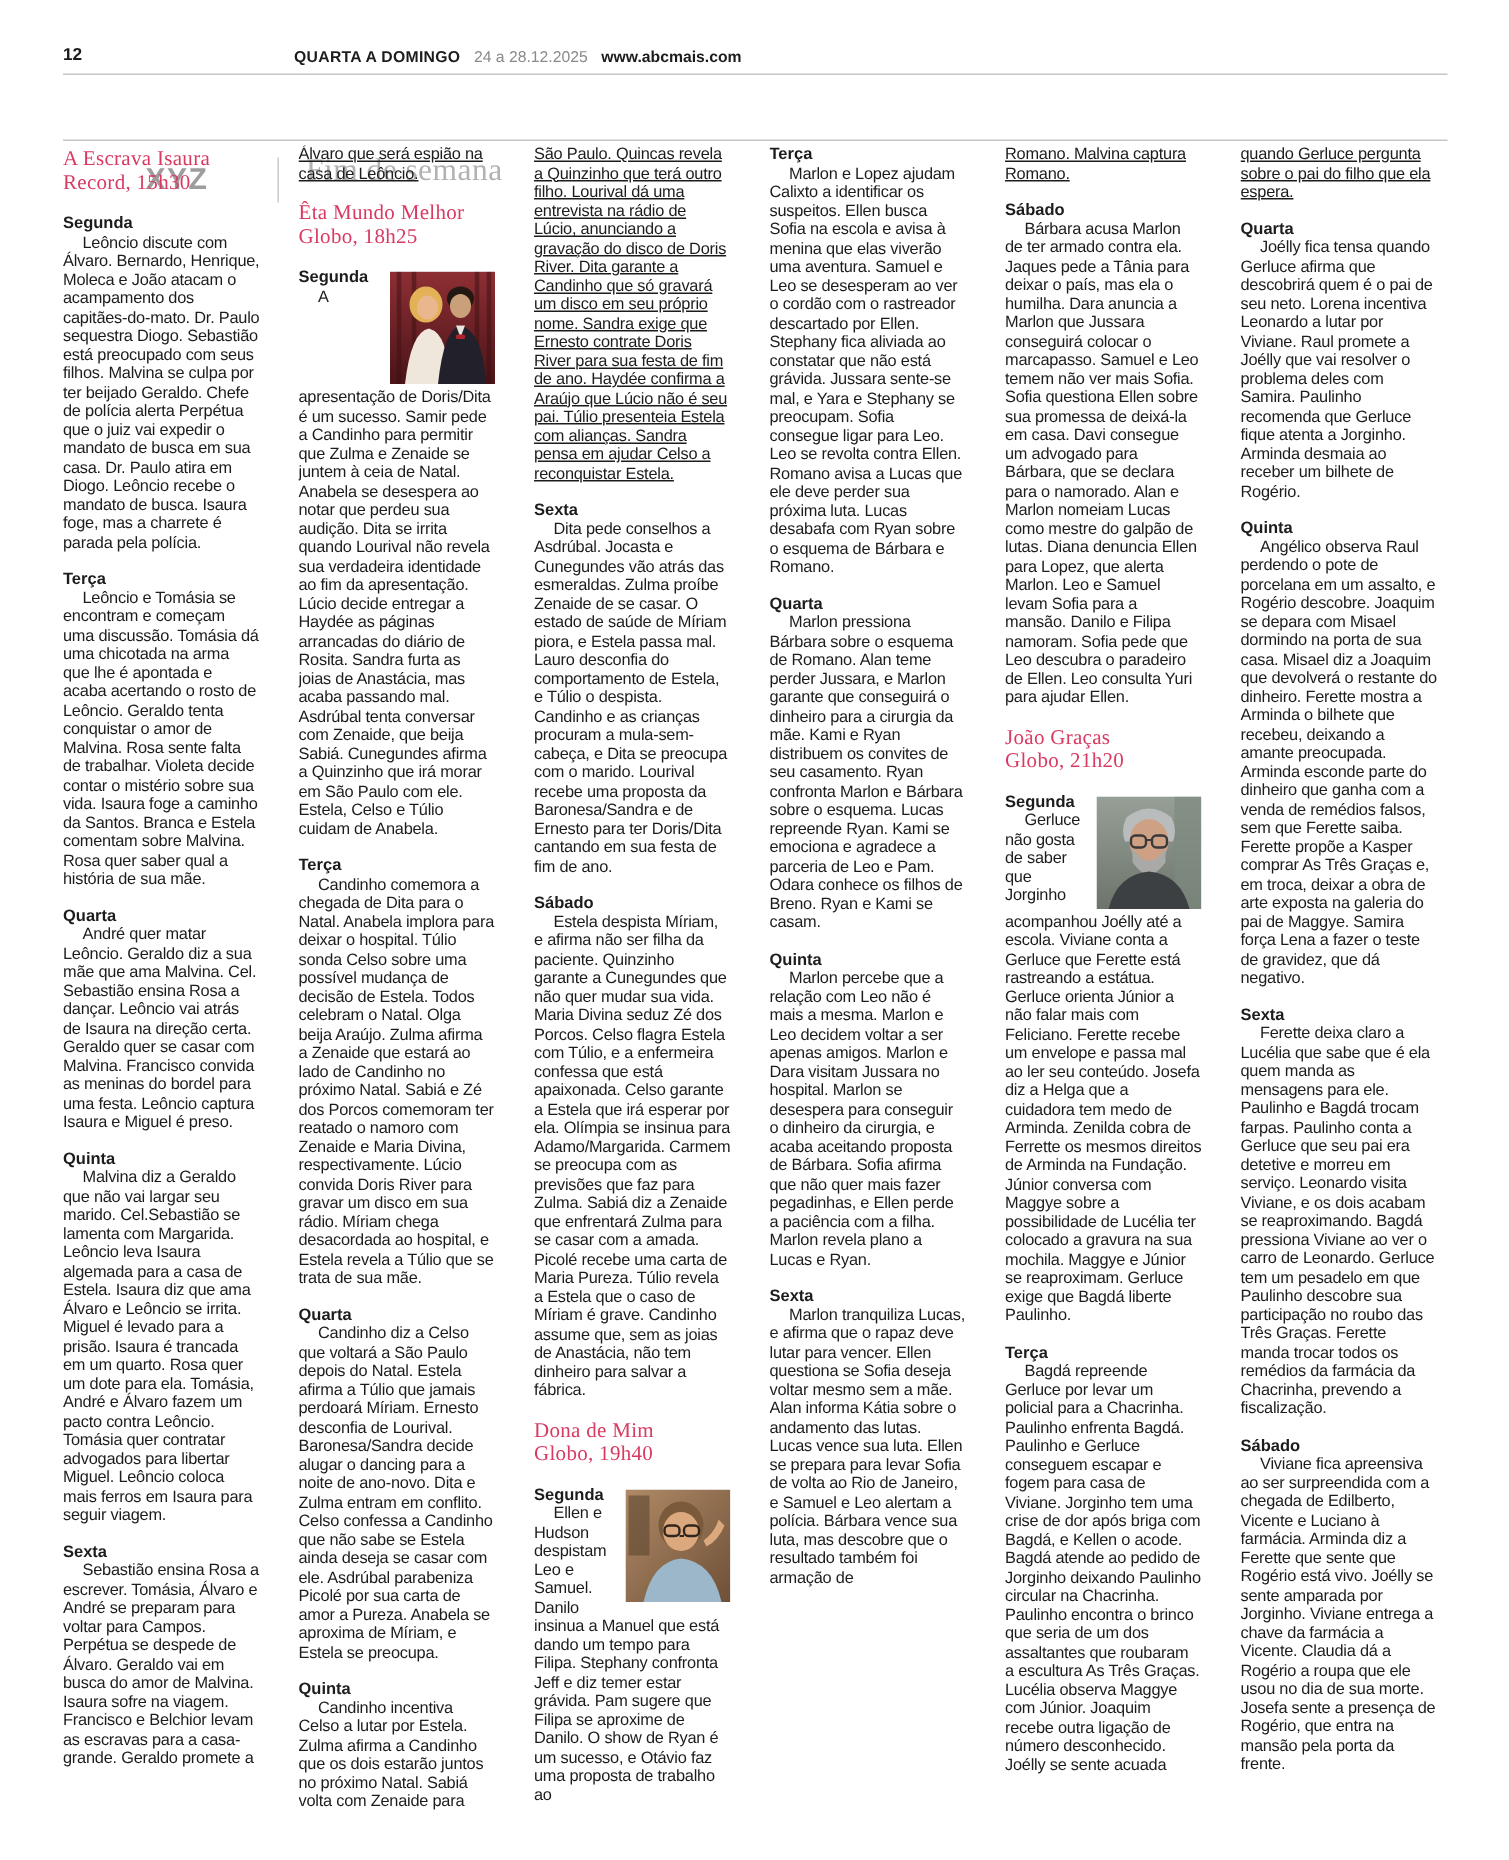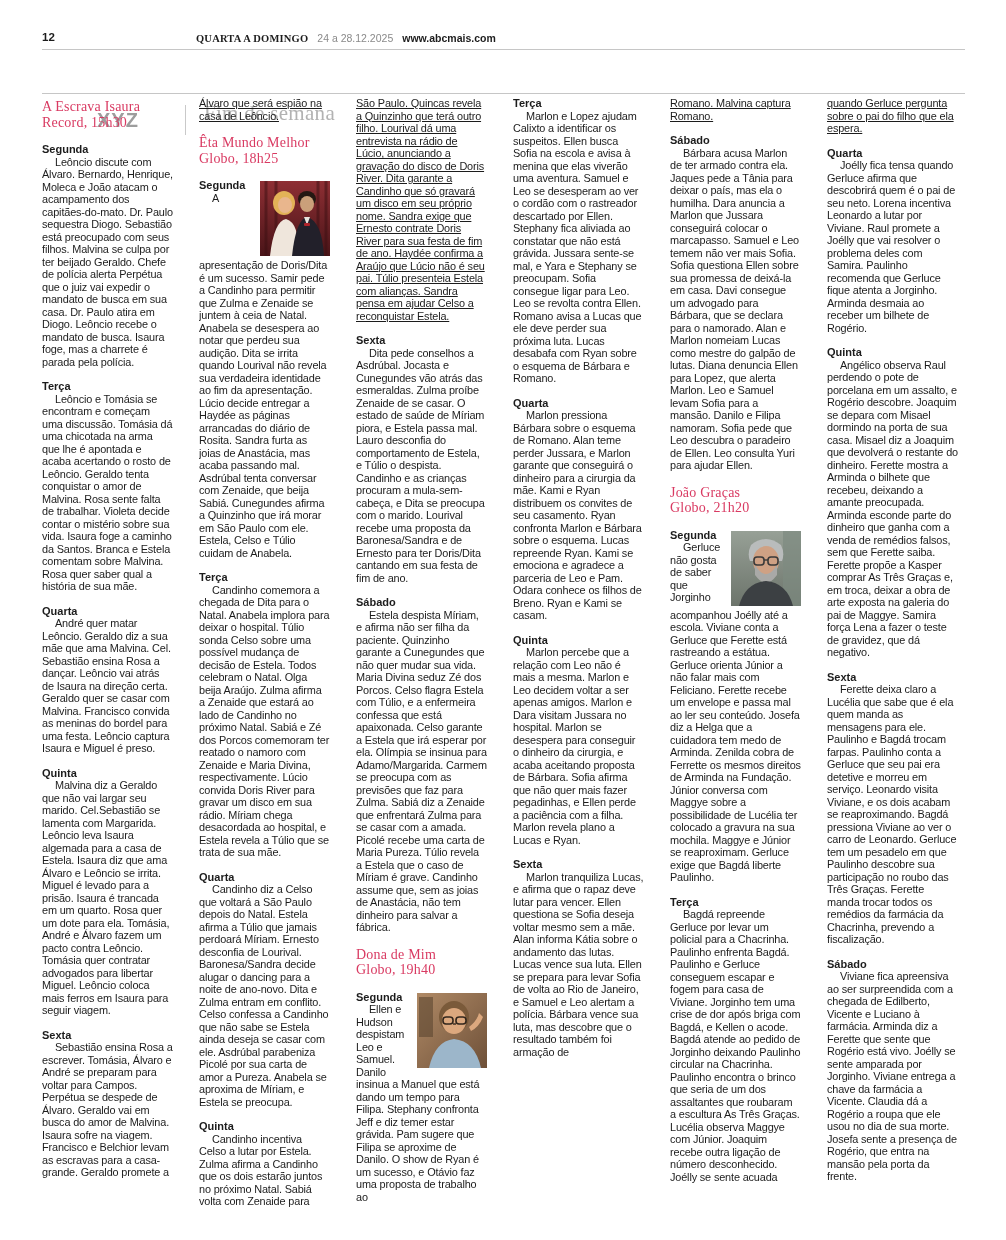--- a/index.html
+++ b/index.html
@@ -2,21 +2,21 @@
 <html><head>
 <meta charset="utf-8">
 <style>
   html,body{margin:0;padding:0;background:#e9e9e9;}
   .page{position:relative;width:1006px;height:1240px;background:#ffffff;margin:0 auto;
         font-family:"Liberation Sans",sans-serif;color:#1c1c1c;overflow:hidden;}
   
   .masthead{position:absolute;top:31px;left:42px;right:41px;height:14px;font-size:10.5px;}
   .page-num{position:absolute;left:0;top:0;font-weight:700;font-size:11.5px;text-align:right;}
   .mast-center{position:absolute;left:154px;top:1px;display:flex;gap:9px;align-items:baseline;white-space:nowrap;}
-  .mast-days{font-weight:700;letter-spacing:.2px;font-family:Liberation Serif, serif;}
+  .mast-days{font-weight:700;letter-spacing:.2px;}
   .mast-dates{color:#8a8a8a;}
   .mast-url{font-weight:700;}
   .rule{position:absolute;left:42px;right:41px;border-top:1px solid #c6c6c6;height:0;}
   .rule-top{top:49px;}
   .rule-mid{top:93px;}
   
   .section-strip{position:absolute;top:55px;left:42px;right:41px;height:36px;margin-top:48px;}
   .brand{position:absolute;left:55px;top:6px;font-weight:700;font-size:20px;color:#9d9d9d;letter-spacing:1px;}
   .section-bar{position:absolute;left:143px;top:2px;width:1px;height:30px;background:#c9c9c9;}
   .section-title{position:absolute;left:162px;top:-2px;font-family:"Liberation Serif",serif;

